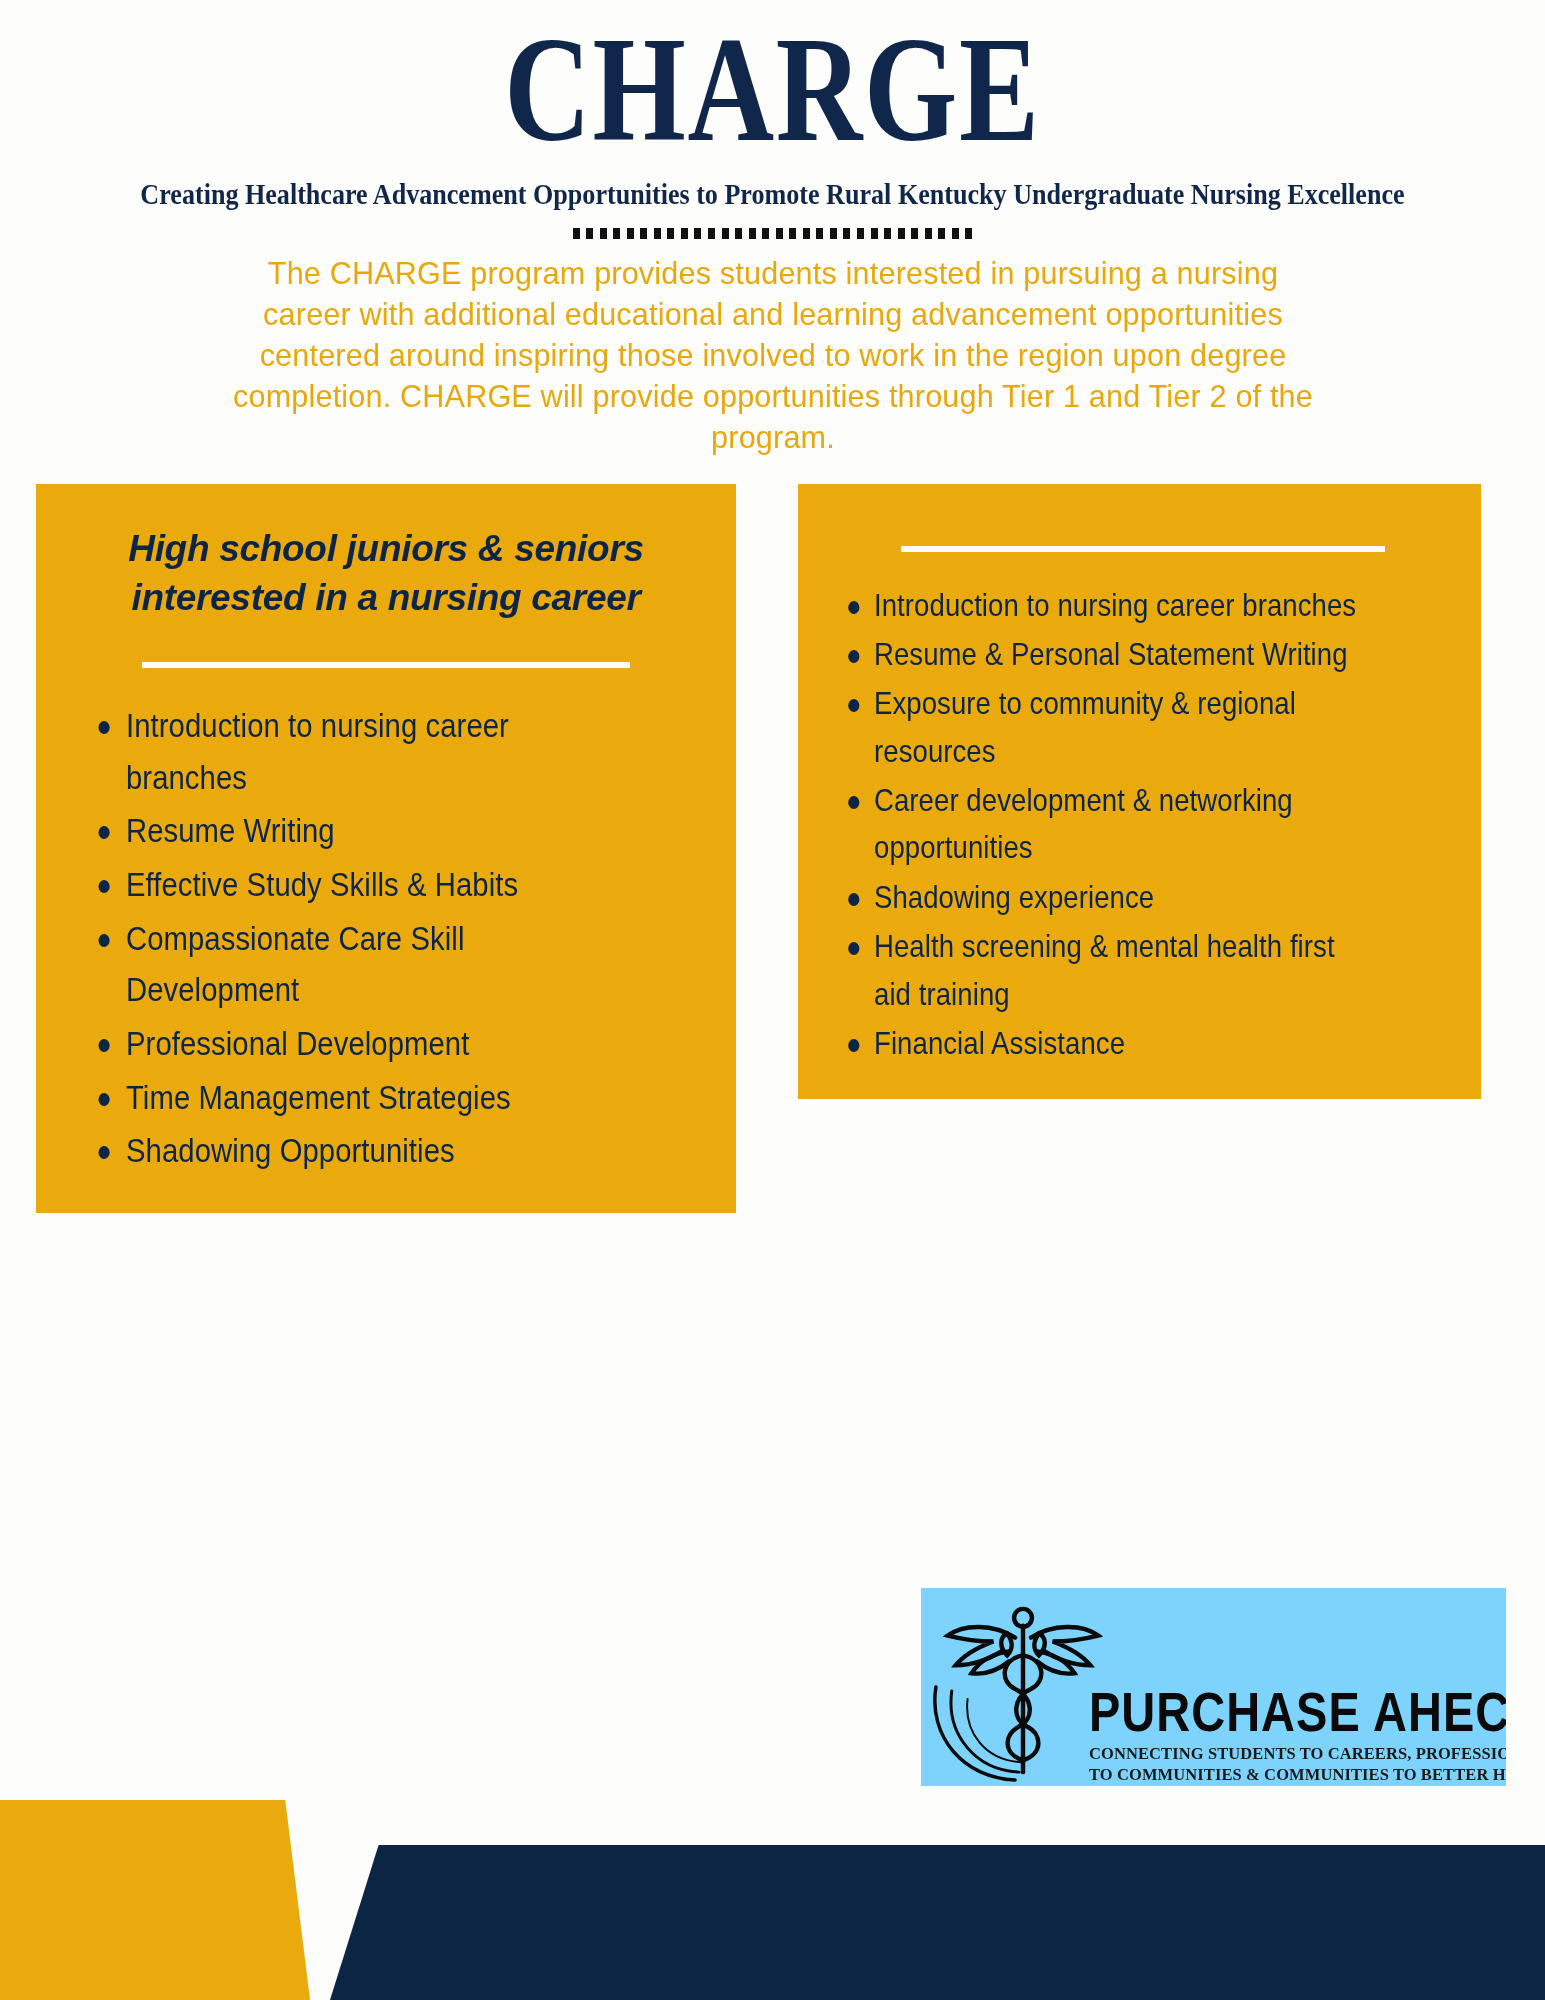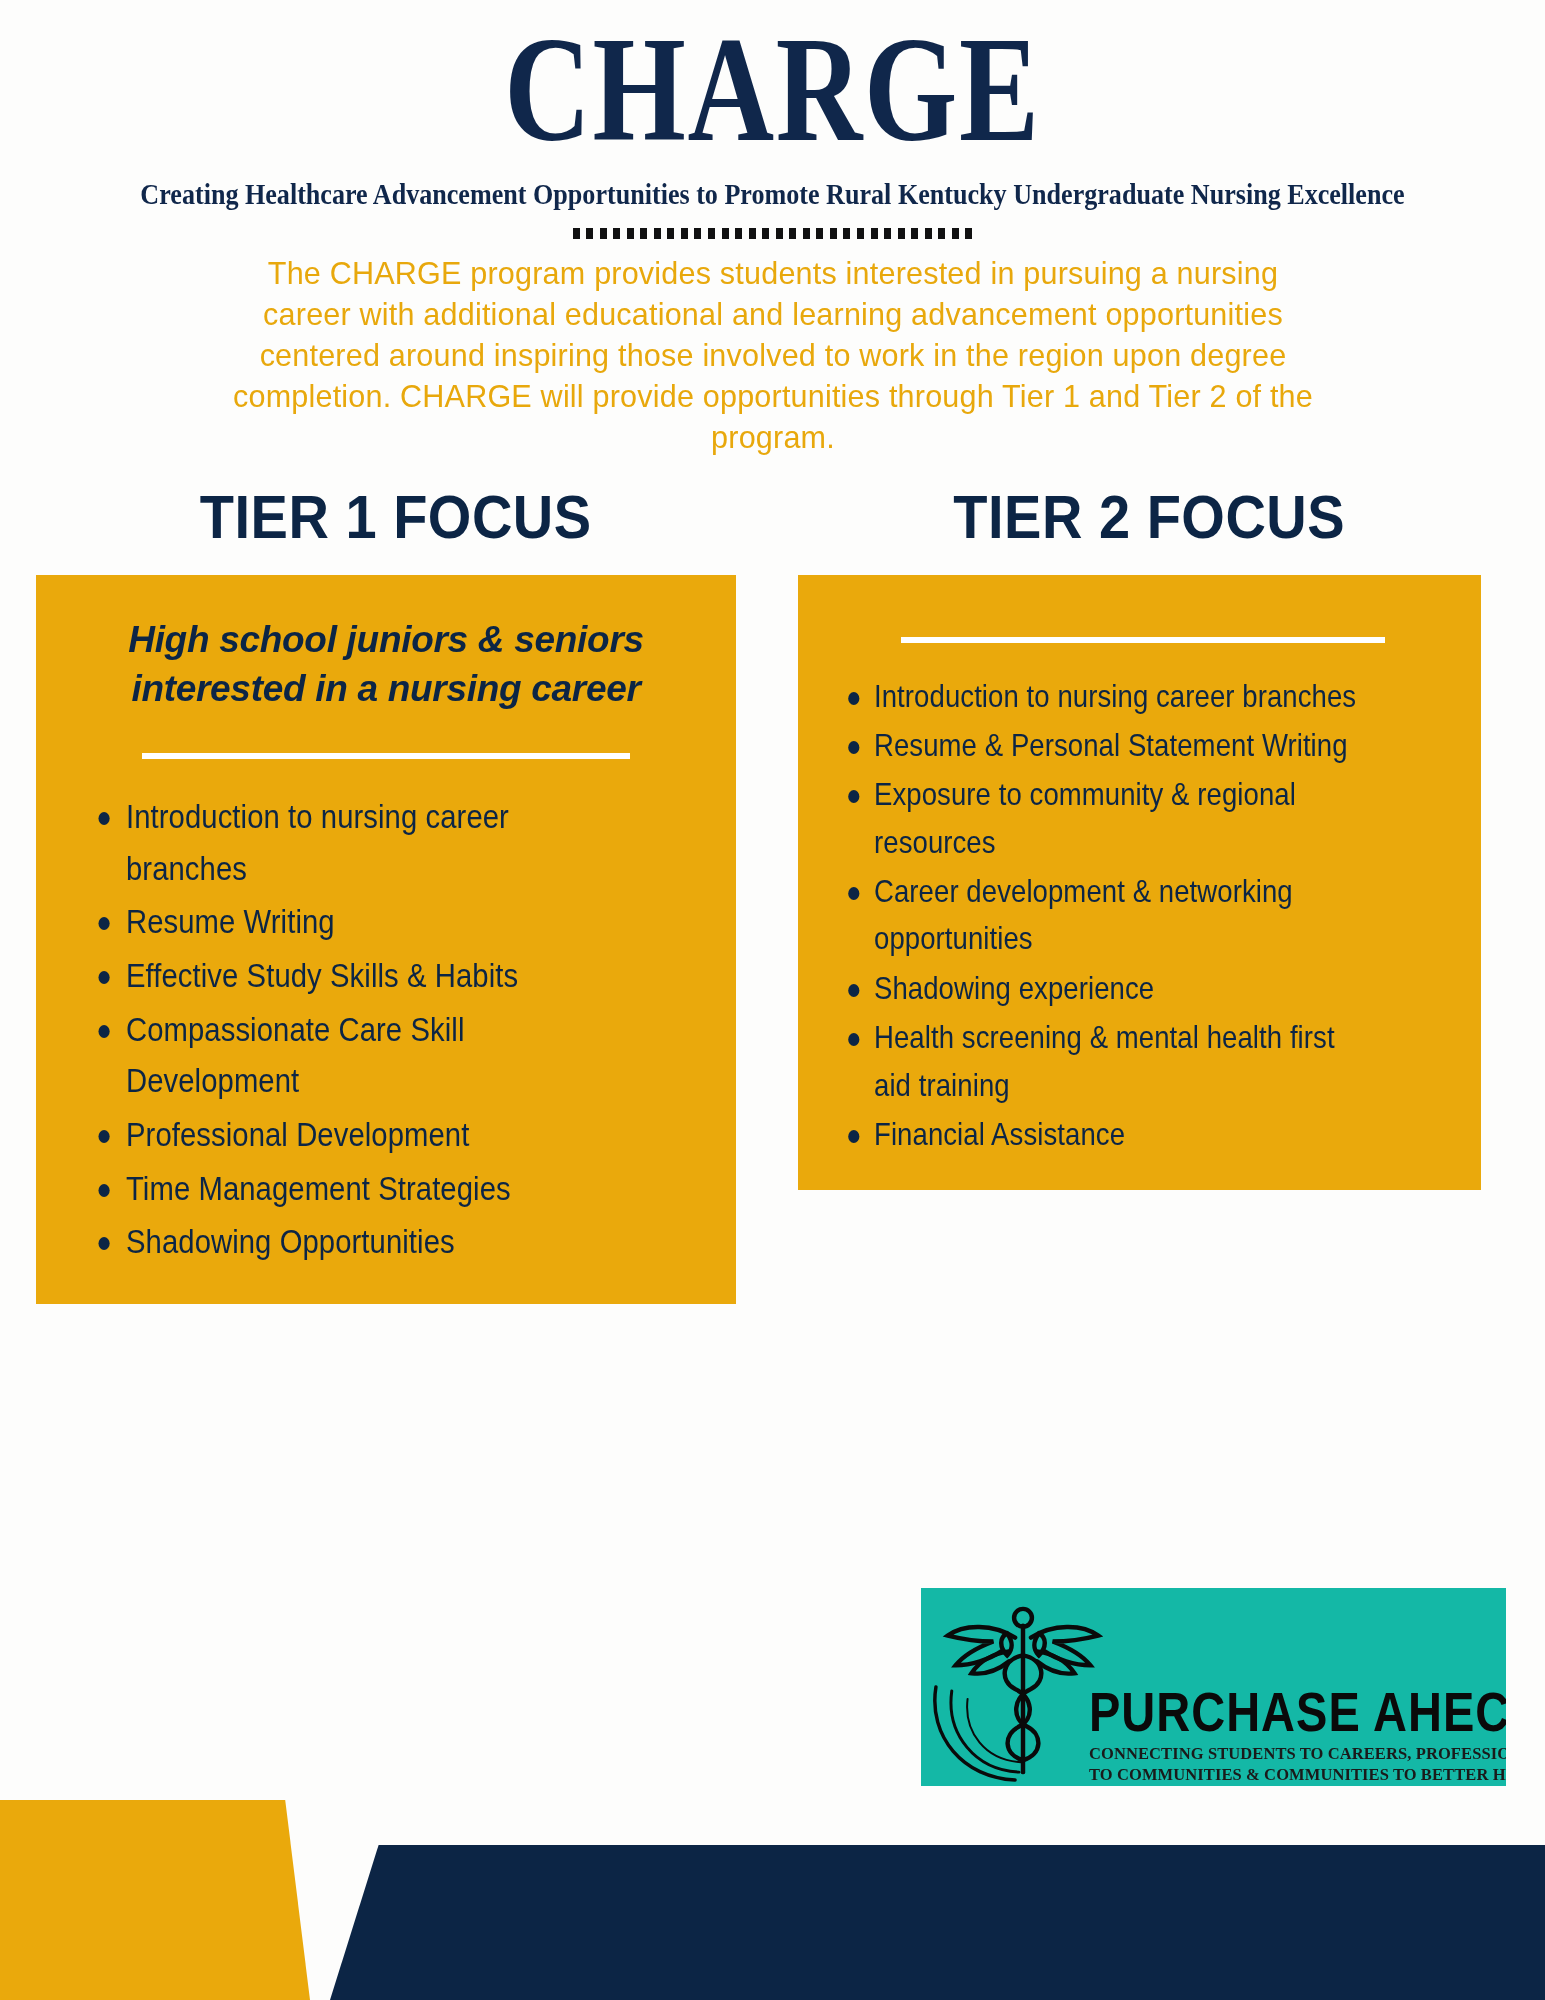--- a/index.html
+++ b/index.html
@@ -158,21 +158,21 @@
   }
   .card.right ul.bullets li::before { top: 19px; left: -30px; }
 
   
   .logo-box {
     position: absolute;
     left: 921px;
     top: 1588px;
     width: 585px;
     height: 198px;
-    background: #14b8a6;
+    background: #7dd3fc;
     overflow: hidden;
   }
   .logo-inner { position: relative; width: 100%; height: 100%; }
   .logo-mark {
     position: absolute;
     left: 2px;
     top: 8px;
     width: 200px;
     height: 188px;
   }
@@ -260,24 +260,20 @@
       <i></i>
       <i></i>
       <i></i>
       <i></i>
       <i></i>
       <i></i>
   </div>
 
   <div class="intro">The CHARGE program provides students interested in pursuing a nursing career with additional educational and learning advancement opportunities centered around inspiring those involved to work in the region upon degree completion. CHARGE will provide opportunities through Tier 1 and Tier 2 of the program.</div>
 
-  <div class="tier-heads">
-    <div class="tier-head left">TIER 1 FOCUS</div>
-    <div class="tier-head right">TIER 2 FOCUS</div>
-  </div>
 
   <div class="cards">
 
     <div class="card left">
       <div class="card-head">High school juniors &amp; seniors interested in a nursing career</div>
       <div class="rule"></div>
       <ul class="bullets">
         <li>Introduction to nursing career branches</li>
         <li>Resume Writing</li>
         <li>Effective Study Skills &amp; Habits</li>

